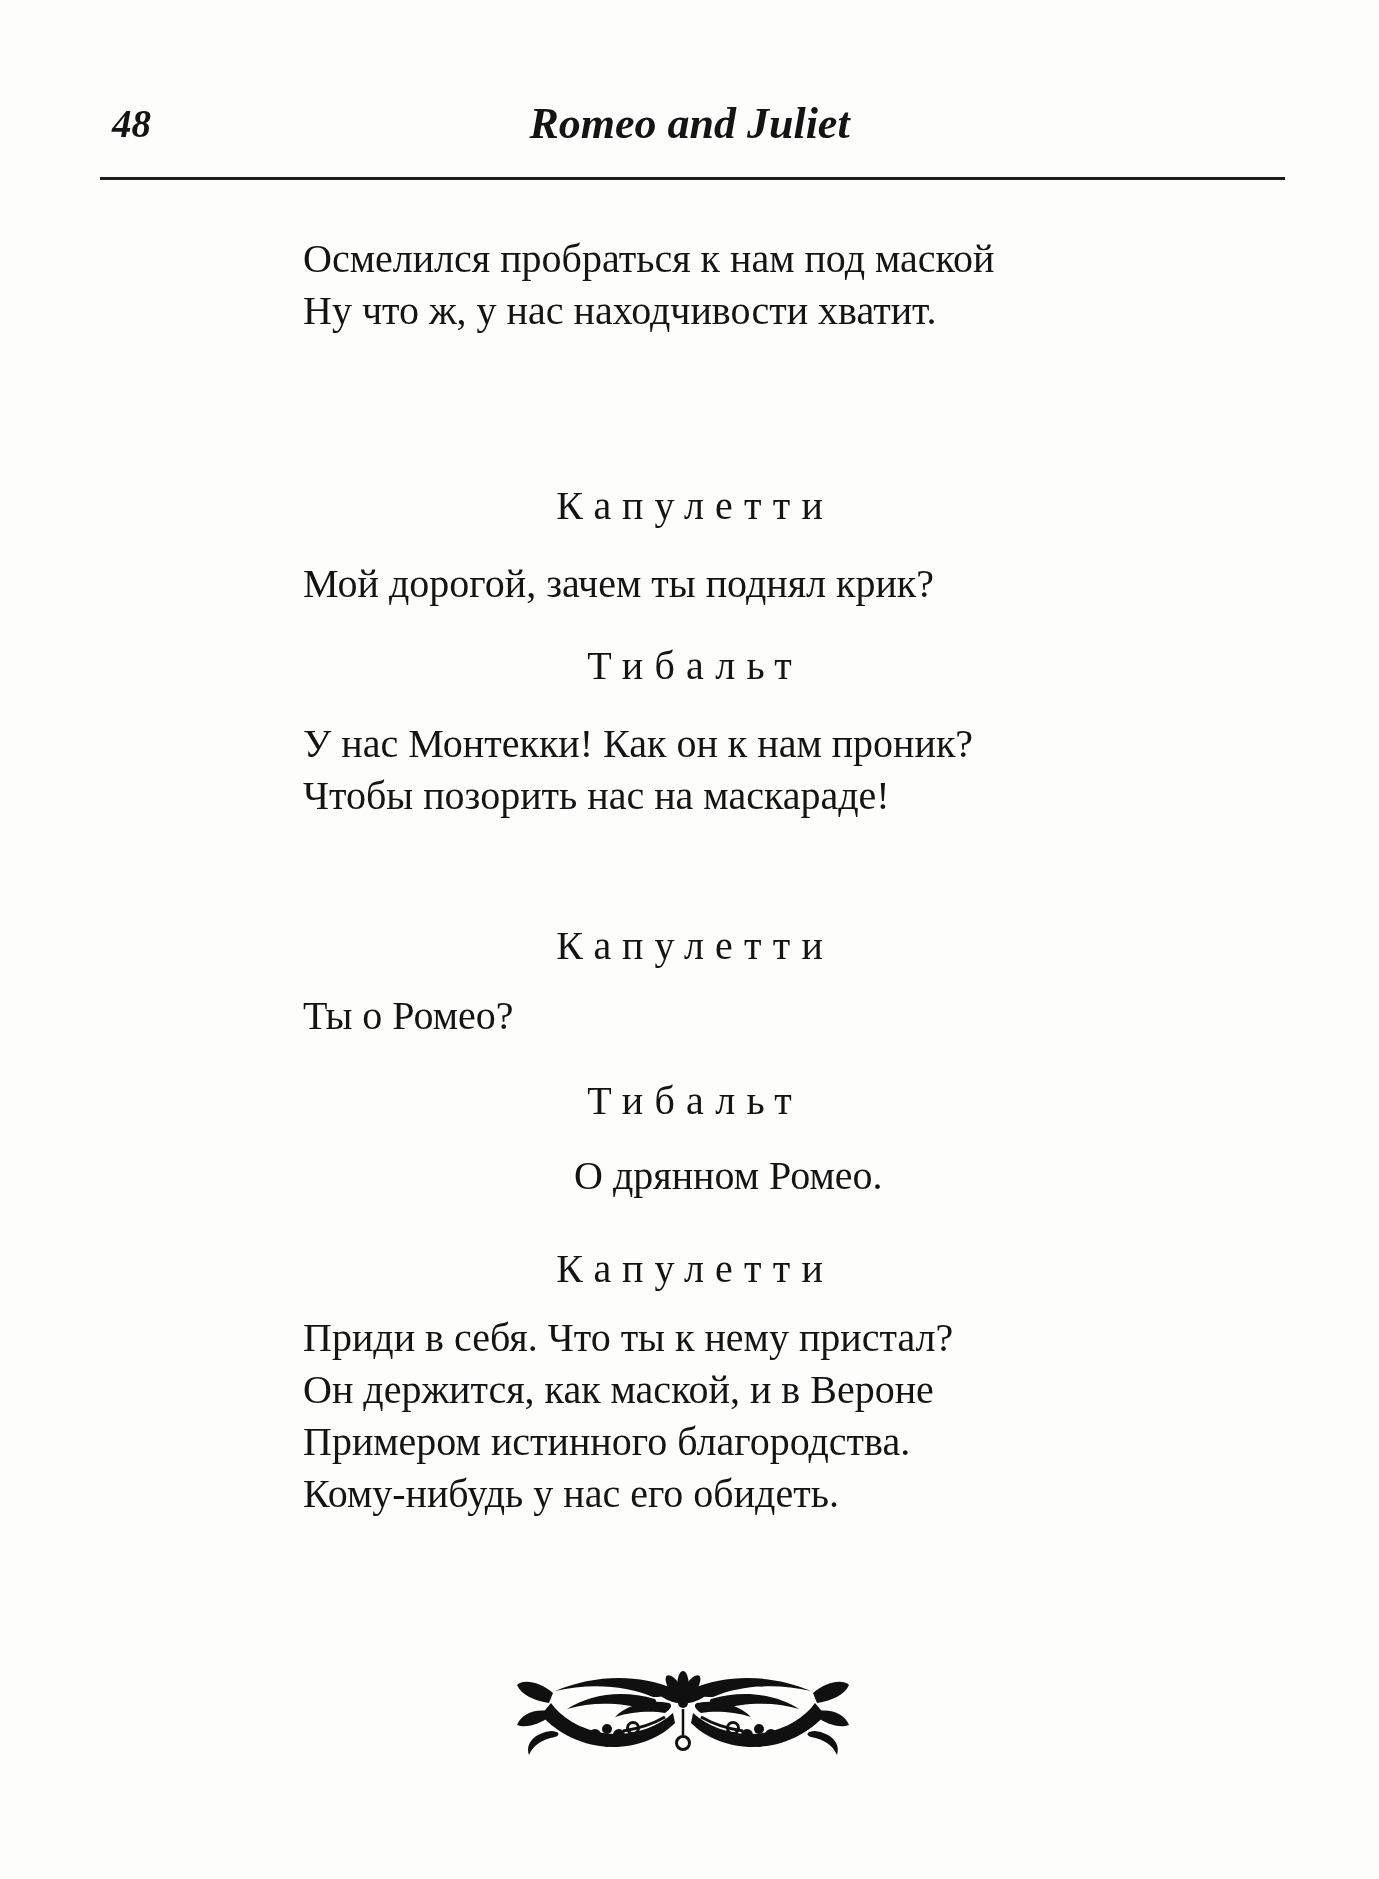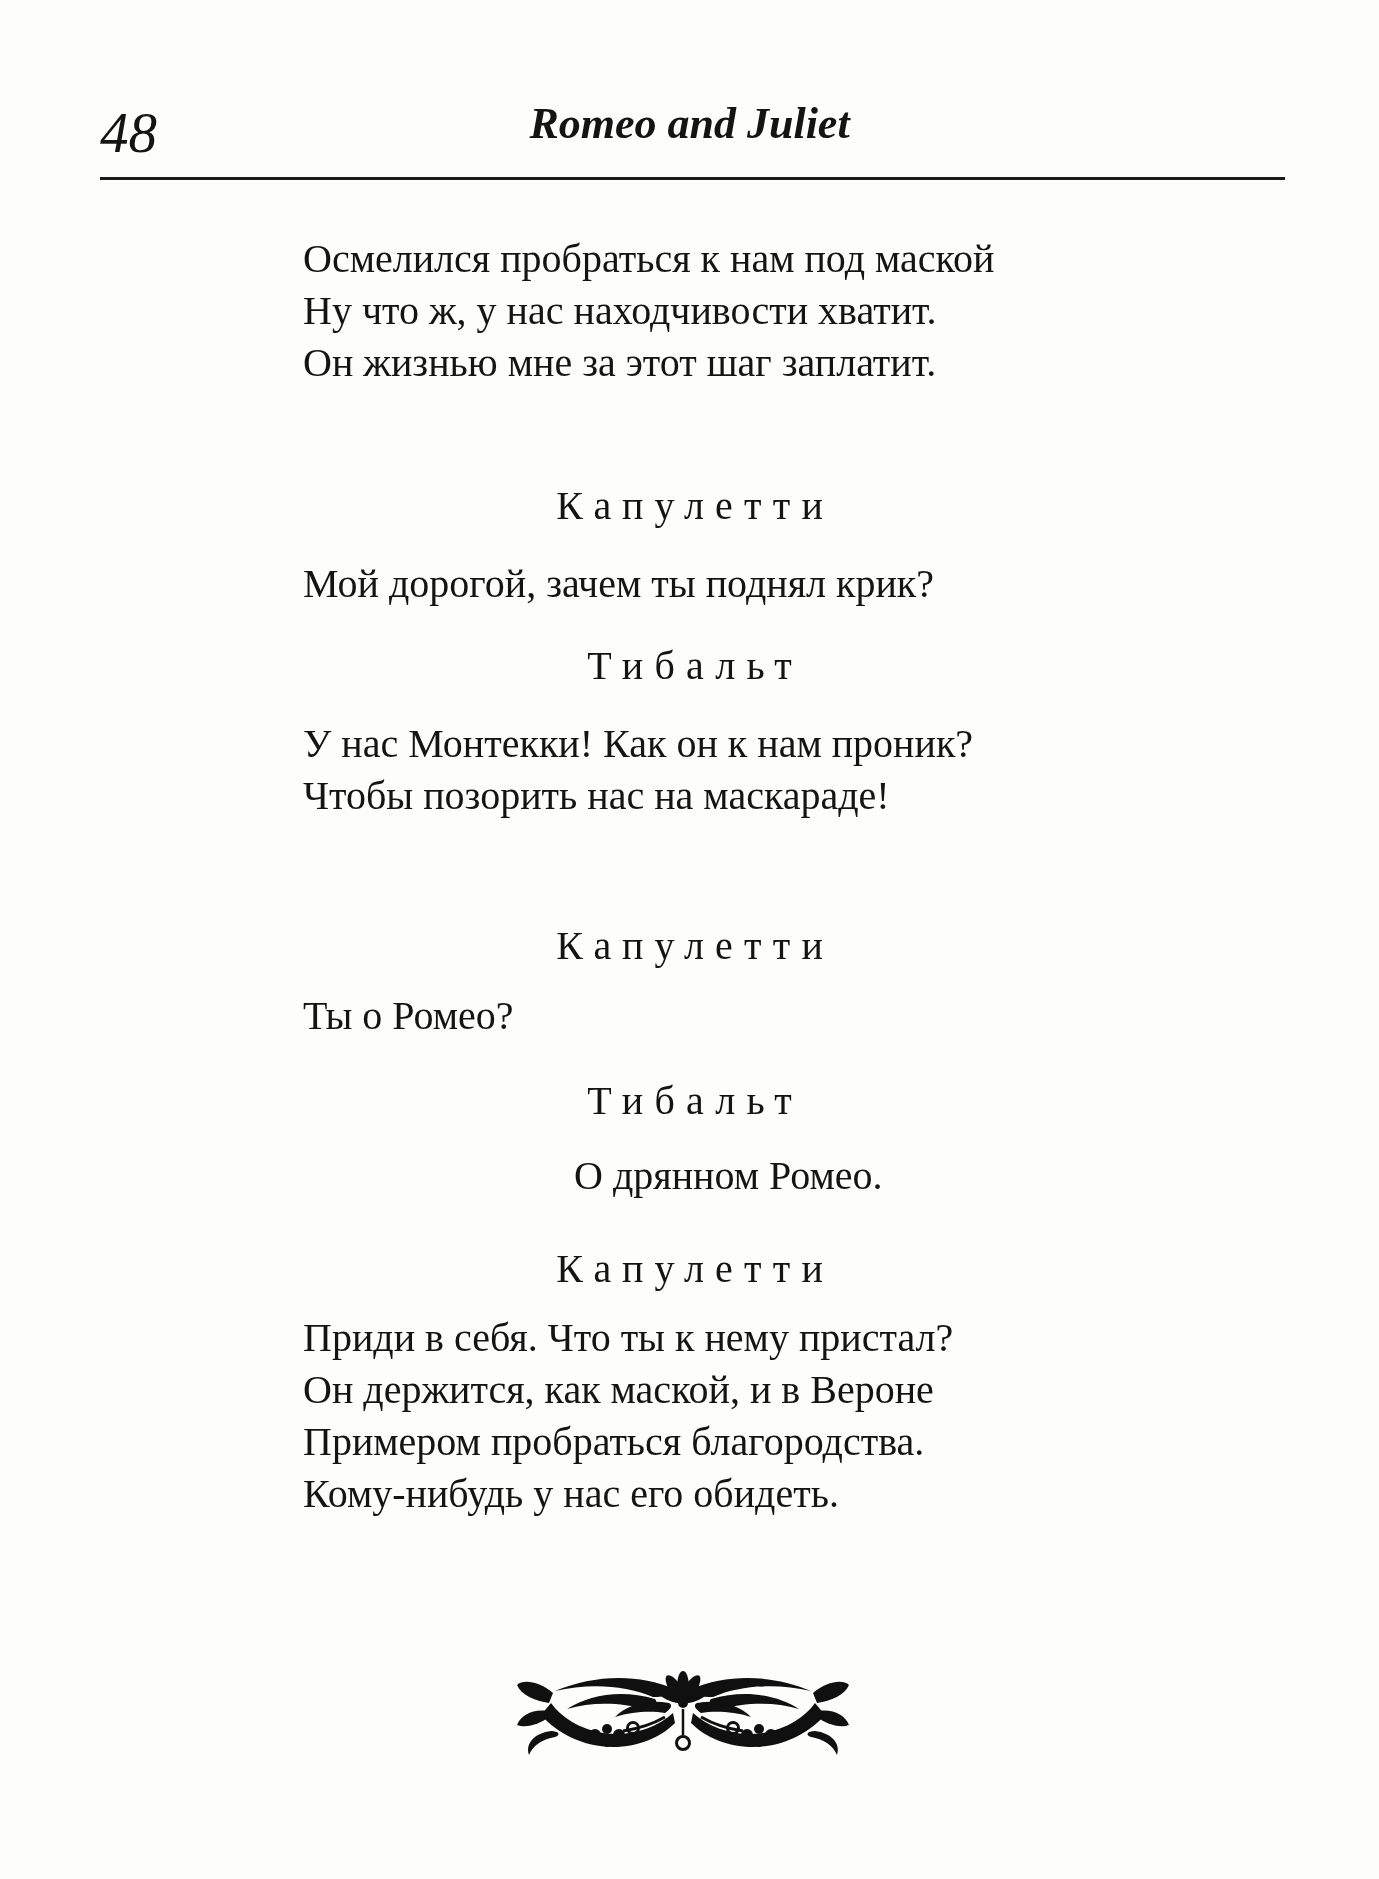--- a/index.html
+++ b/index.html
@@ -5,22 +5,22 @@
   html,body{margin:0;padding:0;}
   body{
     width:1379px;height:1879px;
     background:#fdfdfc;
     position:relative;
     overflow:hidden;
     font-family:"Liberation Serif", serif;
     color:#141414;
   }
   .page-num{
-    position:absolute;left:100px;top:104px;
-    font-style:italic;font-weight:400;font-size:57px;line-height:1;
+    position:absolute;left:112px;top:104px;
+    font-style:italic;font-weight:700;font-size:39px;line-height:1;
   }
   .running-title{
     position:absolute;left:0;right:0;top:102px;
     text-align:center;
     font-style:italic;font-weight:700;font-size:44px;line-height:1;
   }
   .header-rule{
     position:absolute;left:100px;top:177px;
     width:1185px;height:3px;background:#1b1b1b;border:0;margin:0;
   }
@@ -44,21 +44,20 @@
 
 <div>
 
   <div class="page-num">48</div>
   <div class="running-title">Romeo and Juliet</div>
   <div class="header-rule"></div>
 
   <div class="verse" style="top:233px">
     <div>Осмелился пробраться к нам под маской</div>
     <div>Ну что ж, у нас находчивости хватит.</div>
-    <div>Он жизнью мне за этот шаг заплатит.</div>
   </div>
 
   <div class="speaker" style="top:486px">Капулетти</div>
 
   <div class="verse" style="top:558px">
     <div>Мой дорогой, зачем ты поднял крик?</div>
   </div>
 
   <div class="speaker" style="top:646px">Тибальт</div>
 
@@ -77,21 +76,21 @@
 
   <div class="verse" style="top:1150px;left:574px">
     <div>О дрянном Ромео.</div>
   </div>
 
   <div class="speaker" style="top:1249px">Капулетти</div>
 
   <div class="verse" style="top:1312px">
     <div>Приди в себя. Что ты к нему пристал?</div>
     <div>Он держится, как маской, и в Вероне</div>
-    <div>Примером пробраться благородства.</div>
+    <div>Примером истинного благородства.</div>
     <div>Кому-нибудь у нас его обидеть.</div>
   </div>
 
   <svg class="ornament" width="336" height="94" viewBox="0 0 336 94" fill="#101010">
     <g id="orn-half">
       <path d="M176 18 C214 2 258 4 296 20 C262 12 226 14 198 26 C186 26 174 24 176 18 Z"></path>
       <path d="M196 28 C230 18 262 24 284 38 C258 30 228 32 206 38 C198 36 192 32 196 28 Z"></path>
       <path d="M182 32 C204 28 224 34 236 46 C218 40 198 40 186 42 C180 38 178 34 182 32 Z"></path>
       <path d="M178 42 C196 58 222 66 248 62 C272 58 290 46 300 32 L310 44 C294 62 268 76 238 76 C212 76 190 66 176 52 Z"></path>
       <path d="M298 22 C312 10 328 8 334 14 C330 24 316 30 302 32 Z"></path>

